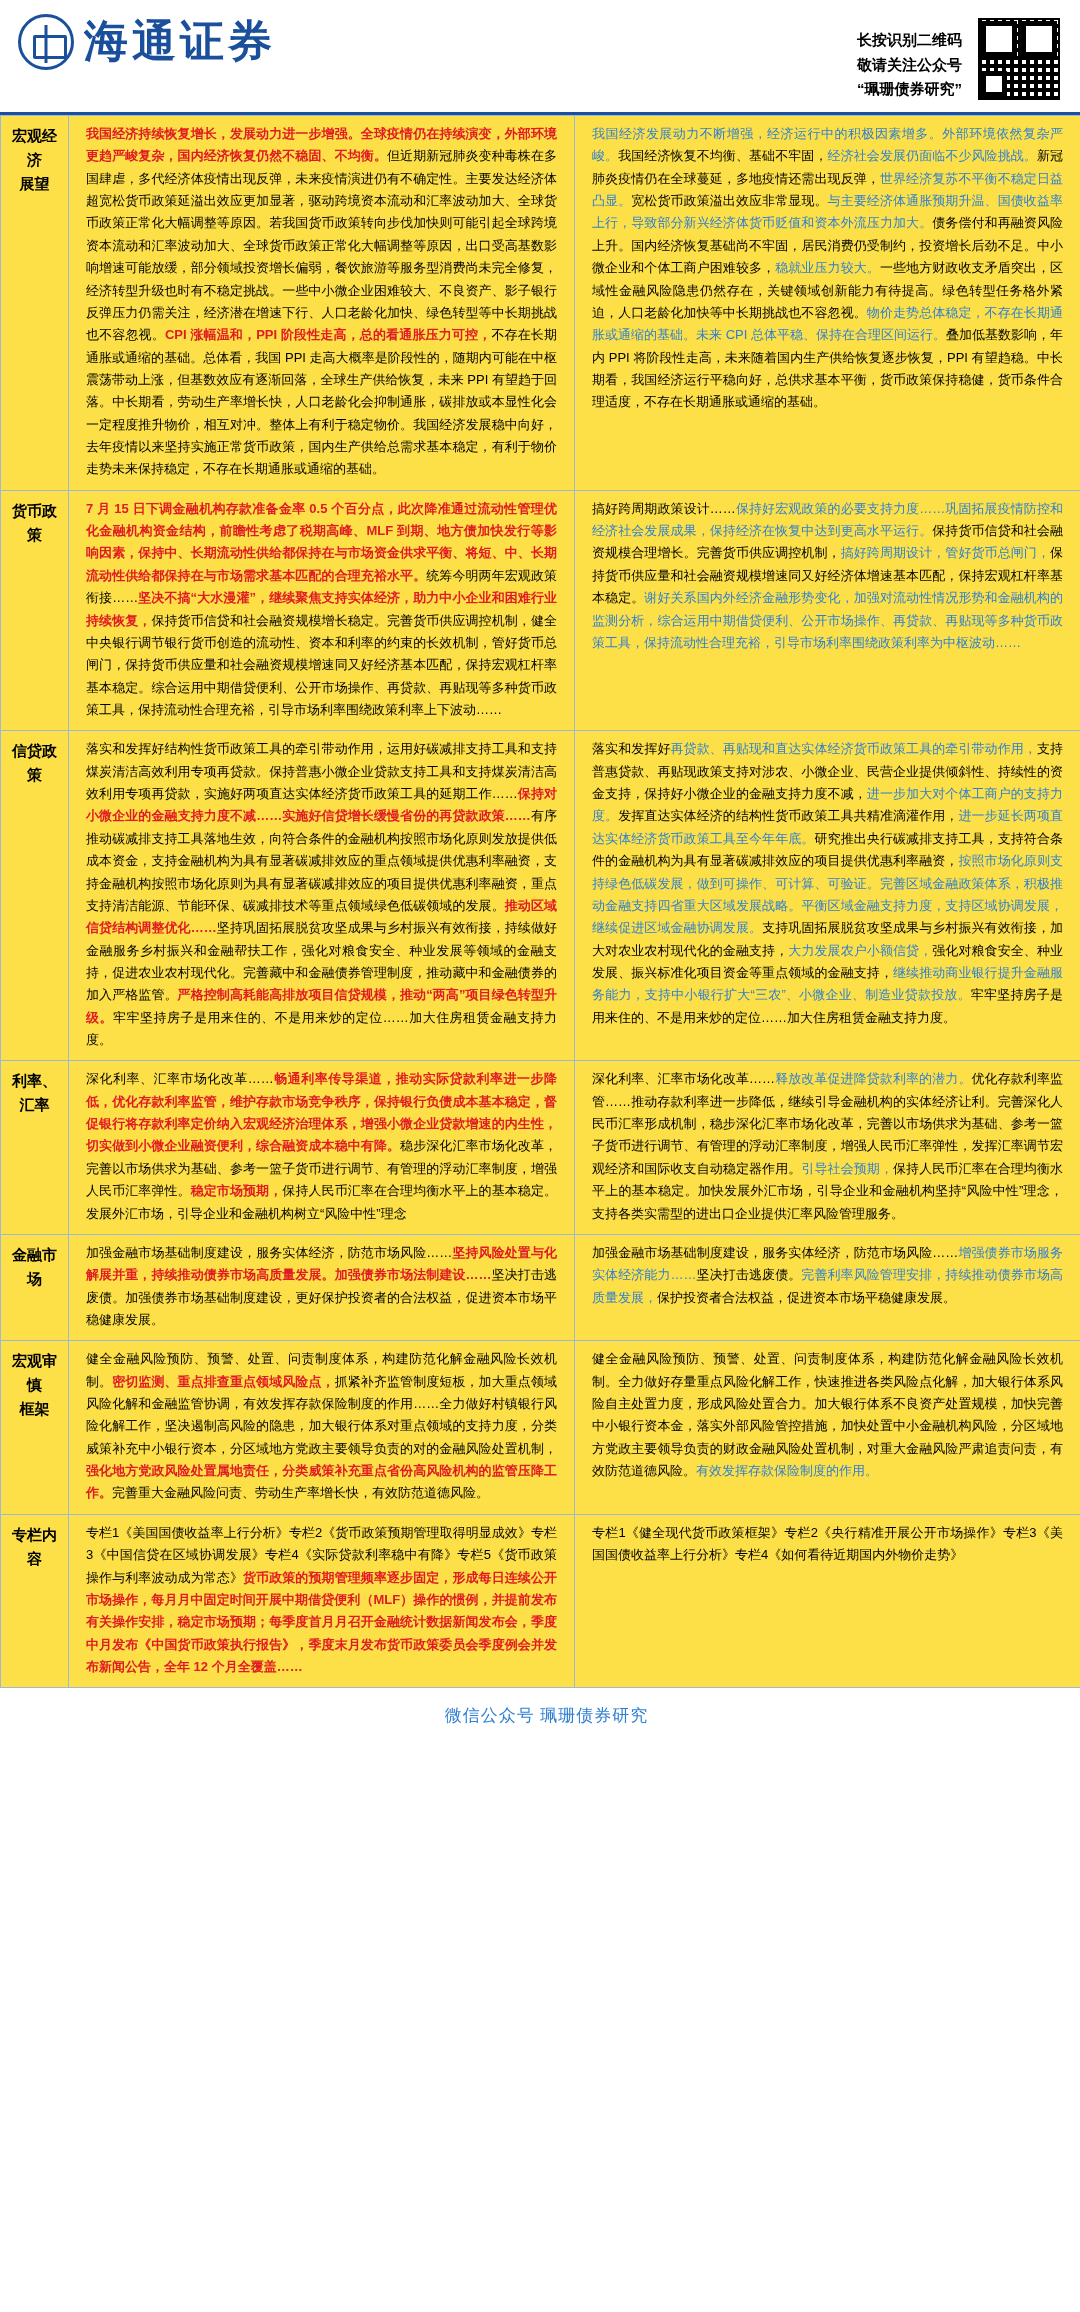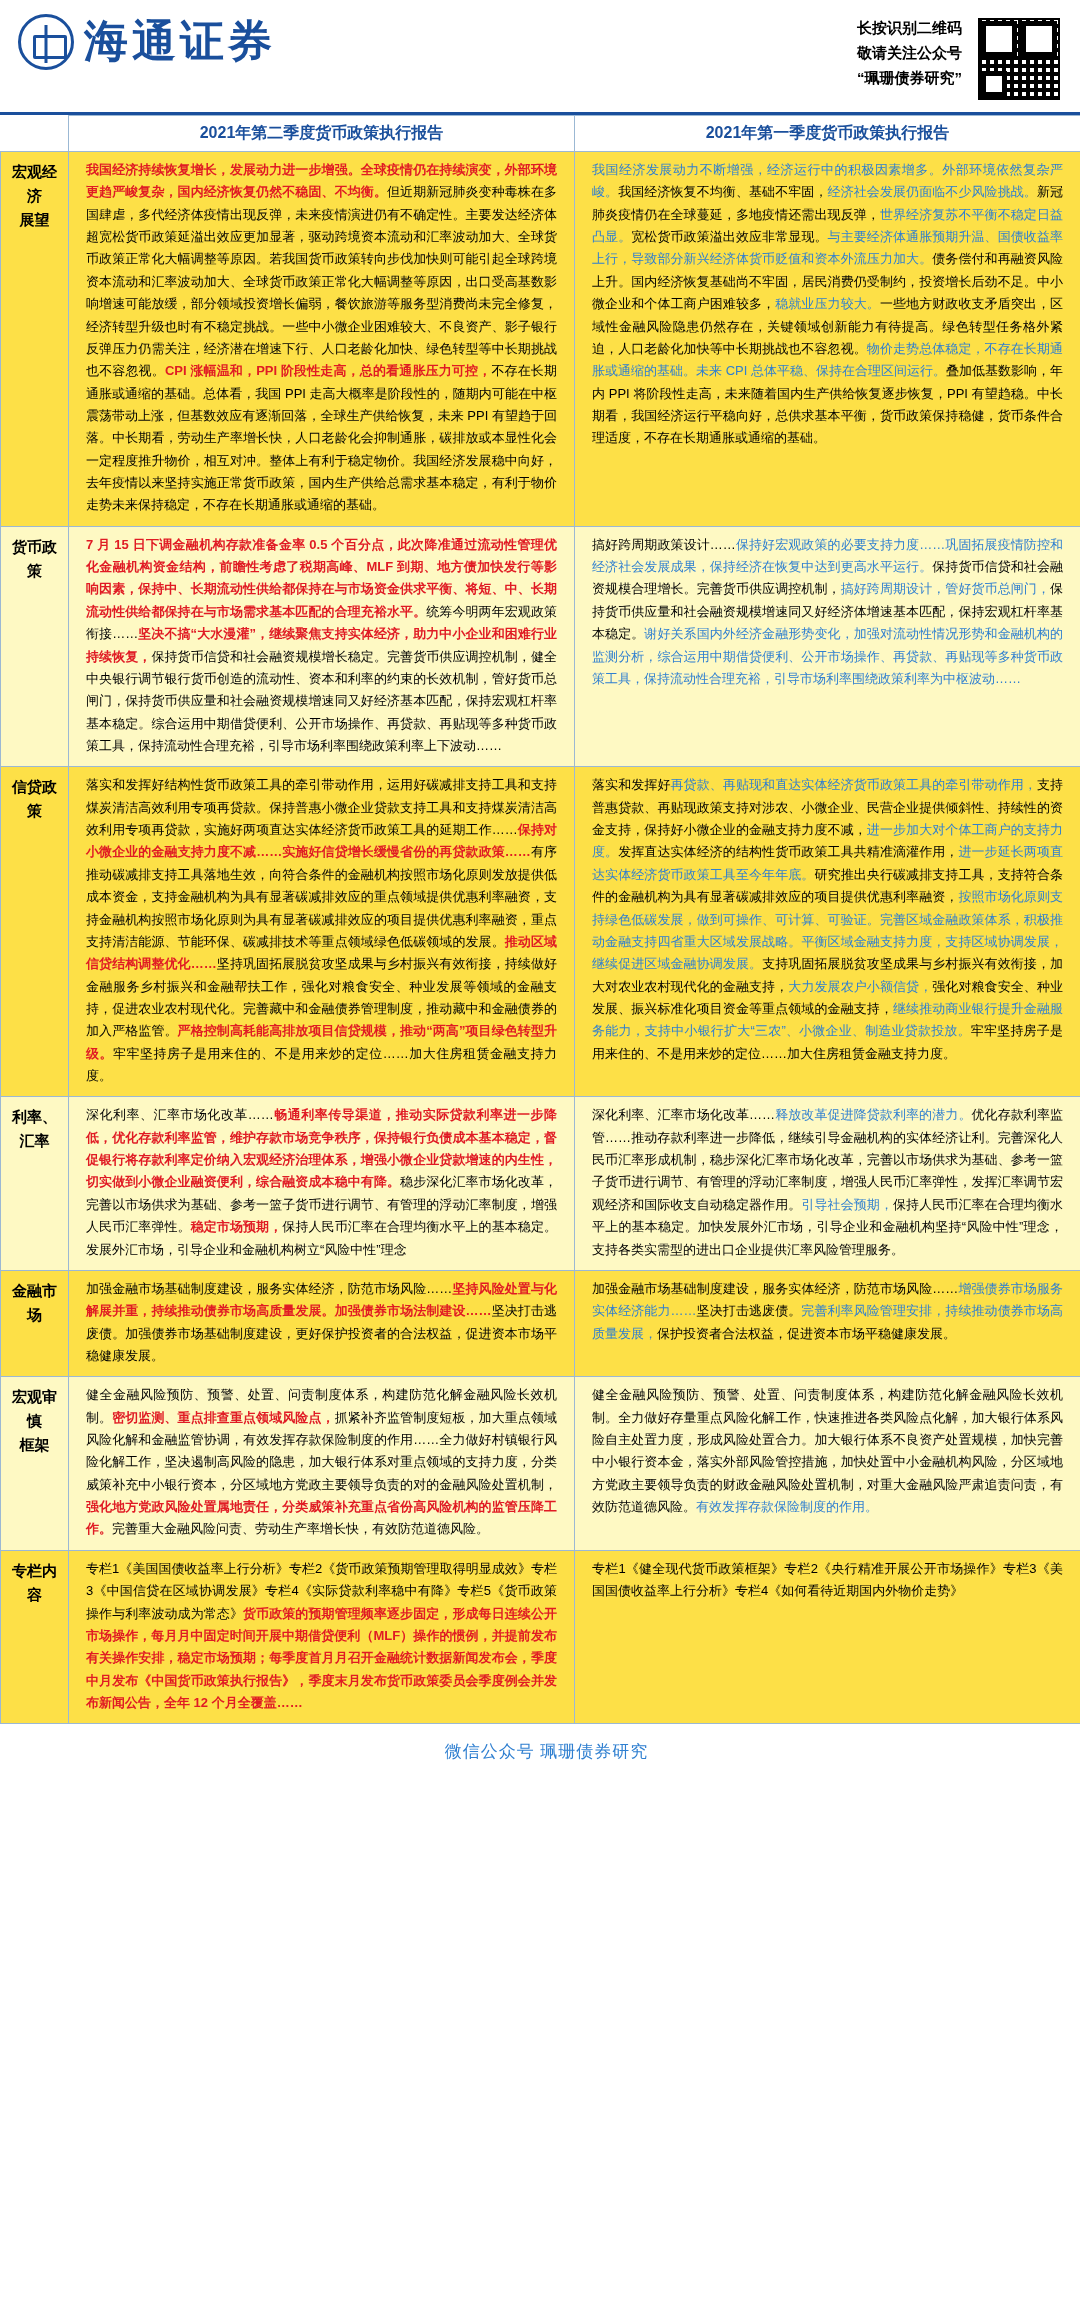--- a/index.html
+++ b/index.html
@@ -65,21 +65,21 @@
     flex: 0 0 210px;
     text-align: center;
     color: #1a4f9c;
     font-size: 15px;
     line-height: 1.7;
     padding-top: 6px;
   }
   .qr-block {
     flex: 1;
     display: flex;
-    align-items: flex-start;
+    align-items: flex-end;
     justify-content: flex-end;
     padding-top: 2px;
   }
   .qr-caption {
     text-align: center;
     font-size: 15px;
     font-weight: bold;
     color: #000;
     line-height: 1.65;
     margin-right: 14px;
@@ -145,21 +145,21 @@
   .cell {
     padding: 7px 17px;
     font-size: 13px;
     line-height: 1.72;
     color: #000;
     text-align: justify;
   }
   .cell p { margin: 0 0 2px 0; }
 
   .band-a td { background: #fde047; }
-  .band-b td { background: #fef9c3; }
+  .band-b td { background: #fde047; }
 
   
   .red  { color: #e01b24; font-weight: bold; }
   .blue { color: #2f7fd0; }
 
   
   .footer {
     padding: 16px 0 26px 0;
     text-align: center;
     margin-left: 13px;
@@ -192,25 +192,20 @@
     </div>
   </div>
 
   <table class="cmp">
     <colgroup>
       <col class="col-label">
         <col class="col-body">
         <col class="col-body">
     </colgroup>
     <tbody id="table-body">
-        <tr class="colhead">
-          <td class="blank"></td>
-          <td>2021年第二季度货币政策执行报告</td>
-          <td>2021年第一季度货币政策执行报告</td>
-        </tr>
         <tr class="band-a">
           <td class="rowlabel">宏观经济<br>展望</td>
           <td class="cell">
             <p><span class="red">我国经济持续恢复增长，发展动力进一步增强。</span><span class="red">全球疫情仍在持续演变，外部环境更趋严峻复杂，国内经济恢复仍然不稳固、不均衡。</span><span>但近期新冠肺炎变种毒株在多国肆虐，多代经济体疫情出现反弹，未来疫情演进仍有不确定性。主要发达经济体超宽松货币政策延溢出效应更加显著，驱动跨境资本流动和汇率波动加大、全球货币政策正常化大幅调整等原因。</span><span>若我国货币政策转向步伐加快则可能引起全球跨境资本流动和汇率波动加大、全球货币政策正常化大幅调整等原因，出口受高基数影响增速可能放缓，部分领域投资增长偏弱，餐饮旅游等服务型消费尚未完全修复，经济转型升级也时有不稳定挑战。</span><span>一些中小微企业困难较大、不良资产、影子银行反弹压力仍需关注，经济潜在增速下行、人口老龄化加快、绿色转型等中长期挑战也不容忽视。</span><span class="red">CPI 涨幅温和，PPI 阶段性走高，总的看通胀压力可控，</span><span>不存在长期通胀或通缩的基础。总体看，我国 PPI 走高大概率是阶段性的，随期内可能在中枢震荡带动上涨，但基数效应有逐渐回落，全球生产供给恢复，未来 PPI 有望趋于回落。中长期看，劳动生产率增长快，人口老龄化会抑制通胀，碳排放或本显性化会一定程度推升物价，相互对冲。整体上有利于稳定物价。</span><span>我国经济发展稳中向好，去年疫情以来坚持实施正常货币政策，国内生产供给总需求基本稳定，有利于物价走势未来保持稳定，不存在长期通胀或通缩的基础。</span></p>
           </td>
           <td class="cell">
             <p><span class="blue">我国经济发展动力不断增强，经济运行中的积极因素增多。</span><span class="blue">外部环境依然复杂严峻。</span><span>我国经济恢复不均衡、基础不牢固，</span><span class="blue">经济社会发展仍面临不少风险挑战。</span><span>新冠肺炎疫情仍在全球蔓延，多地疫情还需出现反弹，</span><span class="blue">世界经济复苏不平衡不稳定日益凸显。</span><span>宽松货币政策溢出效应非常显现。</span><span class="blue">与主要经济体通胀预期升温、国债收益率上行，导致部分新兴经济体货币贬值和资本外流压力加大。</span><span>债务偿付和再融资风险上升。</span><span>国内经济恢复基础尚不牢固，居民消费仍受制约，投资增长后劲不足。中小微企业和个体工商户困难较多，</span><span class="blue">稳就业压力较大。</span><span>一些地方财政收支矛盾突出，区域性金融风险隐患仍然存在，关键领域创新能力有待提高。绿色转型任务格外紧迫，人口老龄化加快等中长期挑战也不容忽视。</span><span class="blue">物价走势总体稳定，不存在长期通胀或通缩的基础。未来 CPI 总体平稳、保持在合理区间运行。</span><span>叠加低基数影响，年内 PPI 将阶段性走高，未来随着国内生产供给恢复逐步恢复，PPI 有望趋稳。</span><span>中长期看，我国经济运行平稳向好，总供求基本平衡，货币政策保持稳健，货币条件合理适度，不存在长期通胀或通缩的基础。</span></p>
           </td>
         </tr>
         <tr class="band-b">

